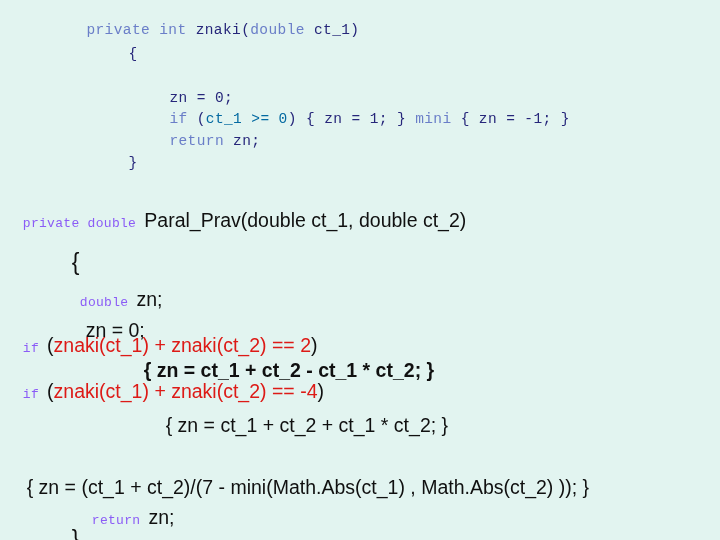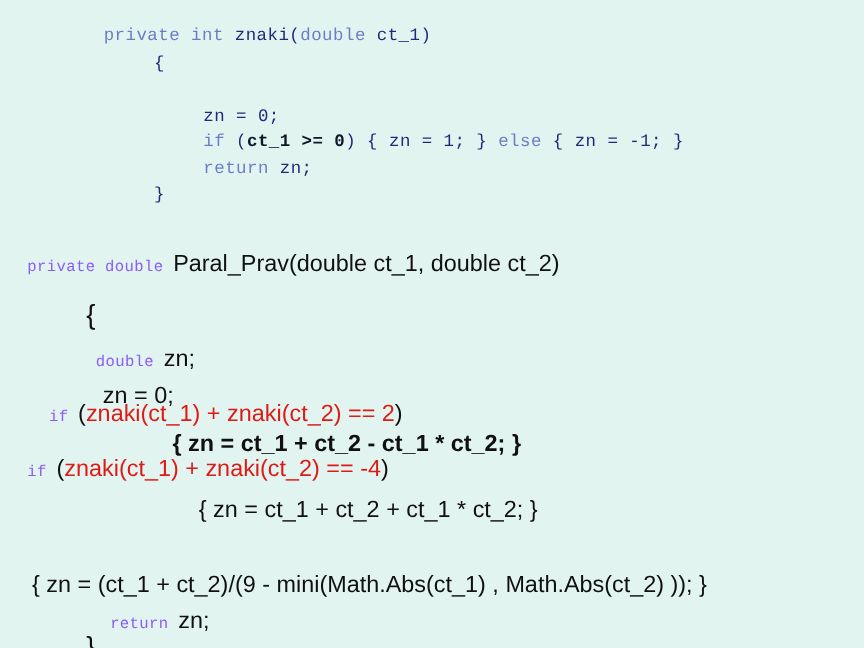--- a/index.html
+++ b/index.html
@@ -25,21 +25,21 @@
     line-height: 1;
   }
   
   .mono {
     font-family: "Liberation Mono", "DejaVu Sans Mono", monospace;
     font-size: 14.5px;
     letter-spacing: 0.4px;
   }
   .blkA { color: #26267a; }
   .kw   { color: #6a7ec8; }
-  .redb { color: #0f172a; font-weight: bold; }
+  .redb { color: #0369a1; font-weight: normal; }
   
   .sans {
     font-family: "Liberation Sans", sans-serif;
     font-size: 19.5px;
     color: #101010;
   }
   .red {
     color: #dd1a16;
   }
   .mono-in {
@@ -66,21 +66,21 @@
   <div class="line mono blkA" style="left:92px; top:32px;">
     <span>{</span>
   </div>
 
 
   <div class="line mono blkA" style="left:133px; top:76px;">
     <span>zn = 0;</span>
   </div>
 
   <div class="line mono blkA" style="left:133px; top:97px;">
-    <span class="kw">if</span><span> (</span><span class="redb">ct_1 &gt;= 0</span><span>) { zn = 1; } </span><span class="kw">else</span><span> { zn = -1; }</span>
+    <span class="kw">if</span><span> (</span><span class="redb">ct_1 &gt;= 0</span><span>) { zn = 1; } </span><span class="kw">mini</span><span> { zn = -1; }</span>
   </div>
 
   <div class="line mono blkA" style="left:133px; top:119px;">
     <span class="kw">return</span><span> zn;</span>
   </div>
 
   <div class="line mono blkA" style="left:92px; top:141px;">
     <span>}</span>
   </div>
 
@@ -93,39 +93,39 @@
   </div>
 
   <div class="line" style="left:62px; top:274px;">
     <span class="mono-in">double </span><span class="sans">zn;</span>
   </div>
 
   <div class="line sans" style="left:64px; top:301px;">
     <span>zn = 0;</span>
   </div>
 
-  <div class="line" style="left:23px; top:320px;">
+  <div class="line" style="left:5px; top:320px;">
     <span class="mono-in">if </span><span class="sans">(</span><span class="sans red">znaki(ct_1) + znaki(ct_2) == 2</span><span class="sans">)</span>
   </div>
 
   <div class="line sans" style="left:122px; top:341px;font-weight:bold;">
     <span>{ zn = ct_1 + ct_2 - ct_1 * ct_2; }</span>
   </div>
 
   <div class="line" style="left:5px; top:366px;">
     <span class="mono-in">if </span><span class="sans">(</span><span class="sans red">znaki(ct_1) + znaki(ct_2) == -4</span><span class="sans">)</span>
   </div>
 
   <div class="line sans" style="left:144px; top:396px;">
     <span>{ zn = ct_1 + ct_2 + ct_1 * ct_2; }</span>
   </div>
 
 
   <div class="line sans" style="left:5px; top:458px;">
-    <span>{ zn = (ct_1 + ct_2)/(9 - mini(Math.Abs(ct_1) , Math.Abs(ct_2) )); }</span>
+    <span>{ zn = (ct_1 + ct_2)/(7 - mini(Math.Abs(ct_1) , Math.Abs(ct_2) )); }</span>
   </div>
 
   <div class="line" style="left:74px; top:492px;">
     <span class="mono-in">return </span><span class="sans">zn;</span>
   </div>
 
   <div class="line" style="left:54px; top:512px;">
     <span class="brace-big">}</span>
   </div>
 

